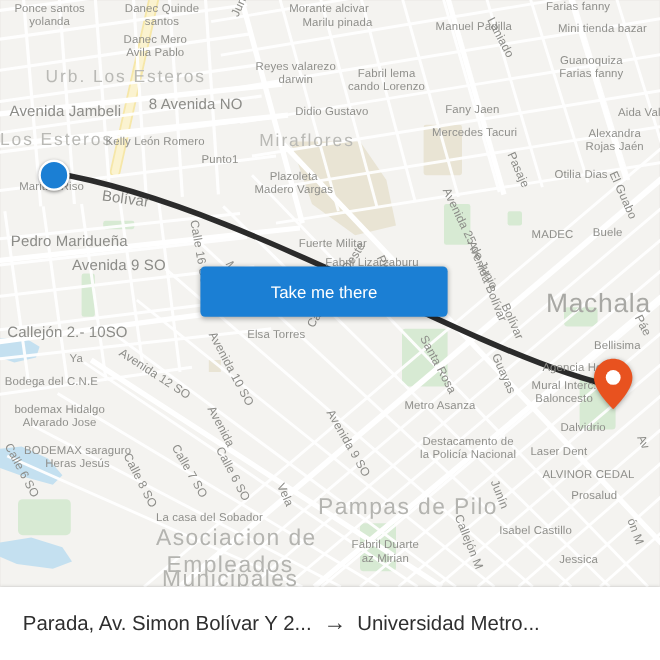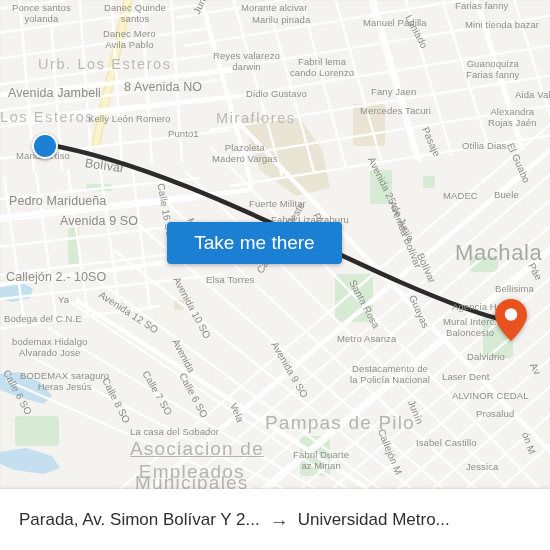--- a/index.html
+++ b/index.html
@@ -35,23 +35,23 @@
   
   #origin-marker{
     position:absolute;width:22px;height:22px;border-radius:50%;
     background:#1b7fd4;border:2.5px solid #fff;
     box-shadow:0 1px 3px rgba(0,0,0,.45);
   }
   #dest-pin{position:absolute;width:34px;height:44px;filter:drop-shadow(0 1px 2px rgba(0,0,0,.35));}
 
   
   #take-me-there{
-    position:absolute;left:167px;top:222px;width:175px;height:42px;
+    position:absolute;left:167px;top:222px;width:206px;height:42px;
     background:#1b7fd4;color:#fff;border:none;border-radius:4px;
-    font-family:"Liberation Sans", sans-serif;font-size:19px;
+    font-family:"Liberation Sans", sans-serif;font-size:14px;
     cursor:pointer;box-shadow:0 1px 4px rgba(0,0,0,.3);
     display:flex;align-items:center;justify-content:center;
     padding:0;
   }
 
   
   #attribution{
     position:absolute;left:0;bottom:0;width:550px;height:0;
   }
 
@@ -225,21 +225,21 @@
         <div class="maplabel poi" style="left: 103px; top: 28px;">Danec Mero<br>Avila Pablo</div>
         <div class="maplabel poi" style="left: 252px; top: 14px;">Marilu pinada</div>
         <div class="maplabel poi" style="left: 363px; top: 17px;">Manuel Padilla</div>
         <div class="maplabel poi" style="left: 465px; top: 19px;">Mini tienda bazar</div>
         <div class="maplabel hood" style="left: 38px; top: 59px; text-align: right;">Urb. Los Esteros</div>
         <div class="maplabel poi" style="left: 213px; top: 50px;">Reyes valarezo<br>darwin</div>
         <div class="maplabel poi" style="left: 290px; top: 56px;">Fabril lema<br>cando Lorenzo</div>
         <div class="maplabel bigst" style="left: 8px; top: 88px;">Avenida Jambeli</div>
         <div class="maplabel bigst" style="left: 124px; top: 82px;">8 Avenida NO</div>
         <div class="maplabel poi" style="left: 246px; top: 88px;">Didio Gustavo</div>
-        <div class="maplabel poi" style="left: 466px; top: 58px;">Guanoquiza<br>Farias fanny</div>
+        <div class="maplabel poi" style="left: 466px; top: 45px;">Guanoquiza<br>Farias fanny</div>
         <div class="maplabel poi" style="left: 371px; top: 86px;">Fany Jaen</div>
         <div class="maplabel poi" style="left: 360px; top: 105px;">Mercedes Tacuri</div>
         <div class="maplabel poi" style="left: 515px; top: 89px;">Aida Vala</div>
         <div class="maplabel poi" style="left: 488px; top: 106px;">Alexandra<br>Rojas Jaén</div>
         <div class="maplabel hood" style="left: 0px; top: 112px;">Los Esteros</div>
         <div class="maplabel poi" style="left: 88px; top: 113px;">Kelly León Romero</div>
         <div class="maplabel hood" style="left: 216px; top: 113px;">Miraflores</div>
         <div class="maplabel poi" style="left: 168px; top: 128px;">Punto1</div>
         <div class="maplabel poi" style="left: 462px; top: 140px;">Otilia Dias</div>
         <div class="maplabel poi" style="left: 212px; top: 142px;">Plazoleta<br>Madero Vargas</div>
@@ -261,21 +261,21 @@
         <div class="maplabel poi" style="left: 20px; top: 370px;">BODEMAX saraguro<br>Heras Jesús</div>
         <div class="maplabel poi" style="left: 452px; top: 301px;">Agencia Honda</div>
         <div class="maplabel poi" style="left: 443px; top: 316px;">Mural Interc.<br>Baloncesto</div>
         <div class="maplabel poi" style="left: 467px; top: 351px;">Dalvidrio</div>
         <div class="maplabel poi" style="left: 442px; top: 371px;">Laser Dent</div>
         <div class="maplabel poi" style="left: 452px; top: 390px;">ALVINOR CEDAL</div>
         <div class="maplabel poi" style="left: 476px; top: 408px;">Prosalud</div>
         <div class="maplabel poi" style="left: 350px; top: 363px;">Destacamento de<br>la Policía Nacional</div>
         <div class="maplabel poi" style="left: 130px; top: 426px;">La casa del Sobador</div>
         <div class="maplabel bighood" style="left: 265px; top: 417px;">Pampas de Pilo</div>
-        <div class="maplabel bighood" style="left: 130px; top: 443px; text-decoration: underline;">Asociacion de</div>
+        <div class="maplabel bighood" style="left: 130px; top: 443px;">Asociacion de</div>
         <div class="maplabel bighood" style="left: 135px; top: 466px;">Empleados<br>Municipales</div>
         <div class="maplabel poi" style="left: 293px; top: 449px;">Fabril Duarte<br>az Mirian</div>
         <div class="maplabel poi" style="left: 416px; top: 437px;">Isabel Castillo</div>
         <div class="maplabel poi" style="left: 466px; top: 461px;">Jessica</div>
         <div class="maplabel street" style="left: 408px; top: 10px; transform: rotate(62deg); transform-origin: left center;">Laniado</div>
         <div class="maplabel street" style="left: 196px; top: 8px; transform: rotate(-65deg); transform-origin: left center;">Junio</div>
         <div class="maplabel street" style="left: 425px; top: 122px; transform: rotate(66deg); transform-origin: left center;">Pasaje</div>
         <div class="maplabel street" style="left: 371px; top: 152px; transform: rotate(64deg); transform-origin: left center;">Avenida 25 de Junio</div>
         <div class="maplabel street" style="left: 392px; top: 196px; transform: rotate(68deg); transform-origin: left center;">Avenida Bolívar</div>
         <div class="maplabel street" style="left: 510px; top: 138px; transform: rotate(66deg); transform-origin: left center;">El Guabo</div>

